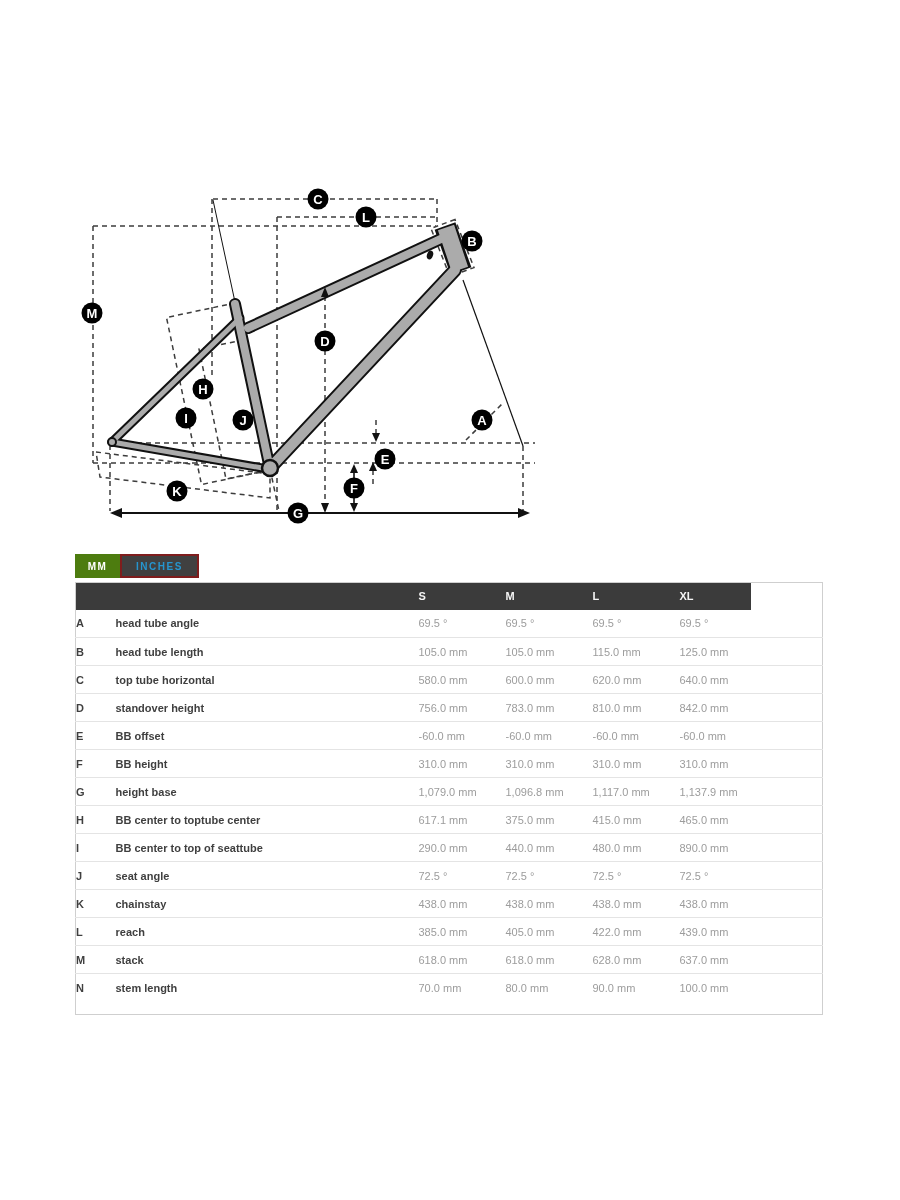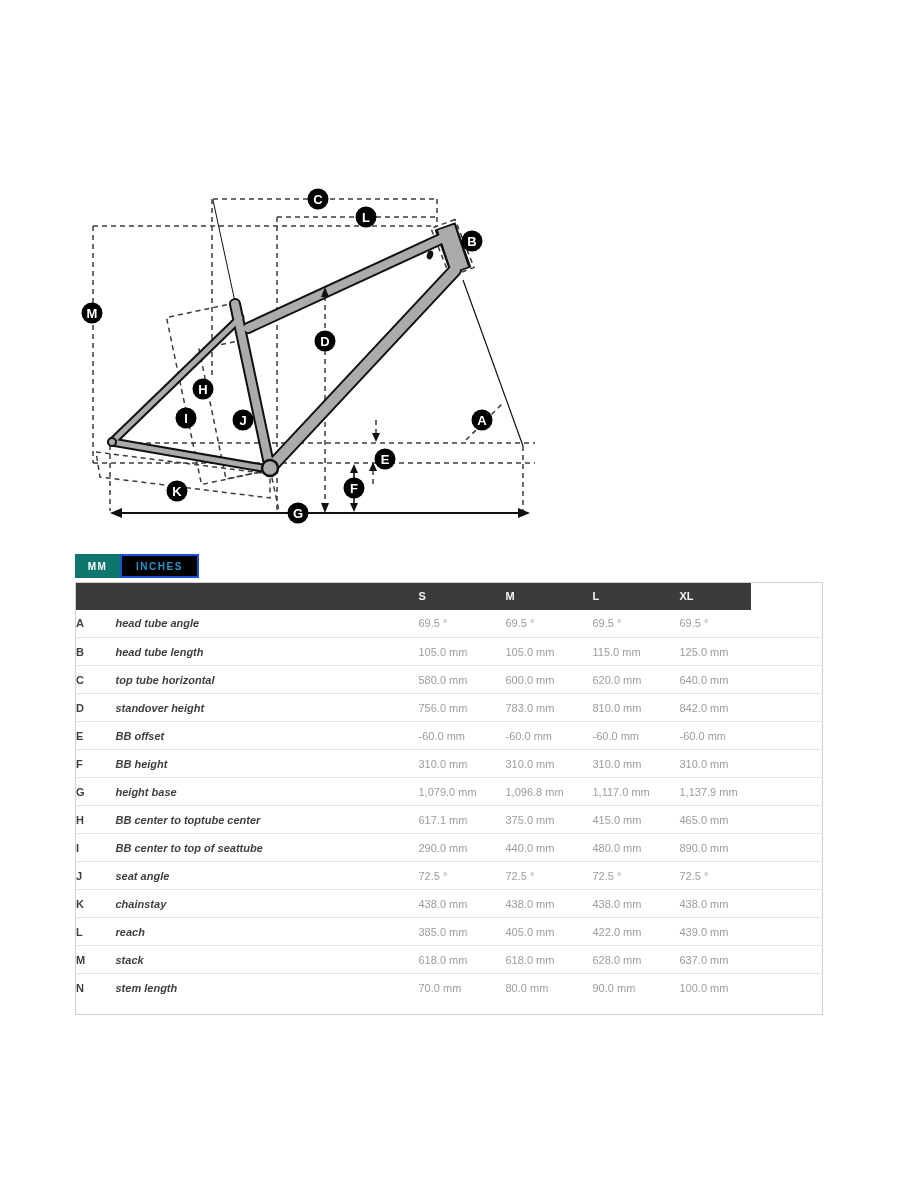--- a/index.html
+++ b/index.html
@@ -10,34 +10,34 @@
   .page { position:absolute; inset:0; background:#fff; }
 
   
   #diagram { position:absolute; left:80px; top:180px; width:460px; height:350px; overflow:visible; }
   #diagram text { font-family:"Liberation Sans", sans-serif; font-weight:bold; font-size:13px; fill:#fff; }
 
   
   .tabs { position:absolute; left:75px; top:554px; display:flex; }
   .tab { height:24px; display:flex; align-items:center; justify-content:center;
          font-size:10px; font-weight:bold; letter-spacing:1.5px; cursor:pointer; }
-  .tab-mm { width:45px; background:#0f766e; color:#ffffff;text-align:center; }
-  .tab-inches { width:79px; background:#000000; color:#2695ce; border:2px solid #1d4ed8; }
+  .tab-mm { width:45px; background:#4d7c0f; color:#ffffff;text-align:center; }
+  .tab-inches { width:79px; background:#404040; color:#2695ce; border:2px solid #7f1d1d; }
 
   
   table.geo { position:absolute; left:75px; top:582px; width:748px;
               border-collapse:collapse; table-layout:fixed;
               border:1px solid #cfcfcf; background:#fff; }
   table.geo thead th { background:#3b3b3b; color:#f5f5f5; font-size:11px; font-weight:bold;
                        text-align:left; height:27px; padding:0; }
   table.geo td { font-size:11px; height:28px; vertical-align:middle; padding:0; }
   table.geo tbody tr + tr td { border-top:1px solid #e4e4e4; }
   table.geo tbody tr.spacer td { border-top:none; height:13px; }
   td.key { padding-left:15px; font-weight:bold; color:#3f3f3f; }
-  td.lbl { font-weight:bold; color:#3f3f3f;font-style:italic; }
+  td.lbl { font-weight:bold; color:#3f3f3f; }
   td.val { color:#9c9c9c; }
 </style>
 </head>
 <body>
 
 <div class="page">
 
   <svg id="diagram" viewBox="0 0 460 350">
 
     <g stroke="#3d3d3d" stroke-width="1.5" fill="none" stroke-dasharray="5 4">

